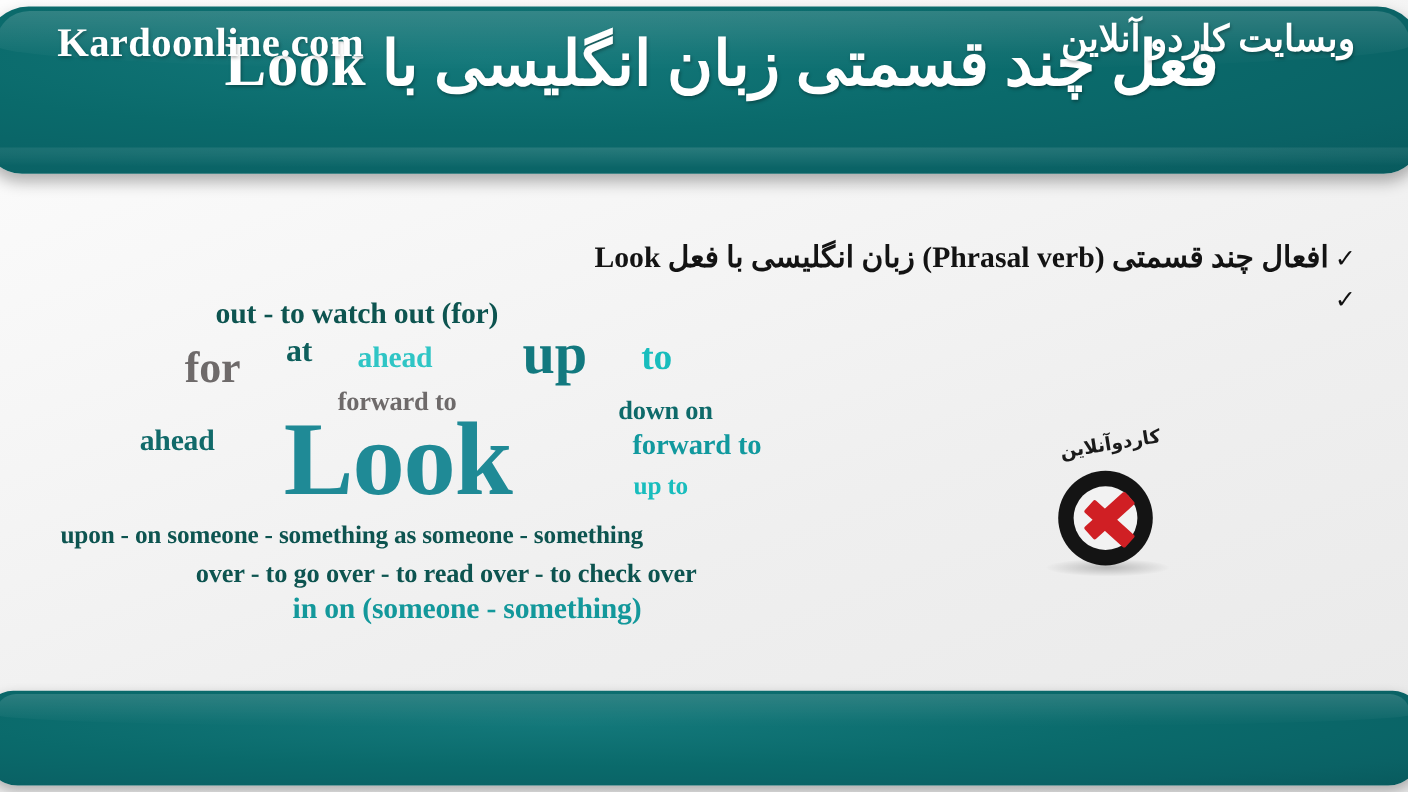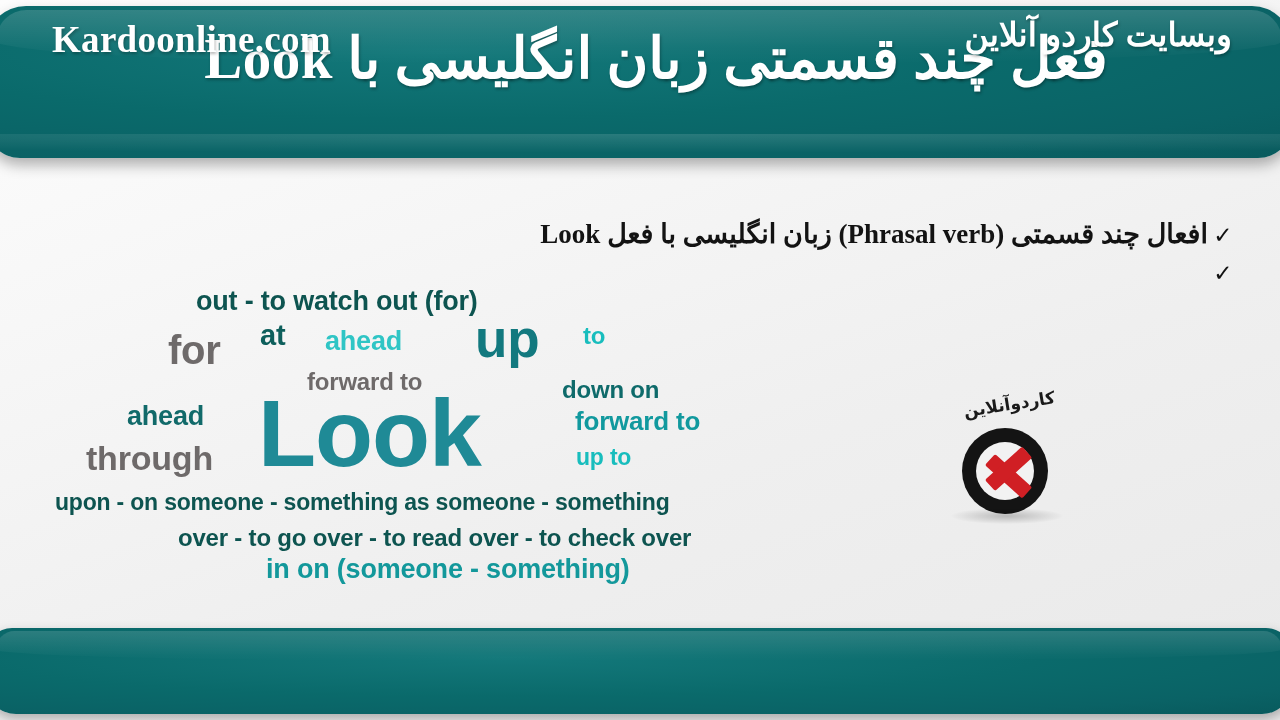--- a/index.html
+++ b/index.html
@@ -106,39 +106,39 @@
     font-size: 27px;
     line-height: 1.55;
     color: #131313;
     direction: rtl;
   }
 
   
   .cloud {
     position: absolute;
     left: 0;
-    top: 288px;
+    top: 272px;
     width: 830px;
     height: 300px;
-    font-family: Liberation Sans, sans-serif;
+    font-family: Liberation Serif, serif;
   }
   .cw {
     position: absolute;
     font-weight: bold;
     white-space: nowrap;
     line-height: 1;
     letter-spacing: -0.2px;
   }
 
   .w-out     { left: 196px; top: 0px;    font-size: 27px; color: #0d5450; }
   .w-for     { left: 168px; top: 42px;   font-size: 40px; color: #6e6a6a; }
   .w-at      { left: 260px; top: 33px;   font-size: 29px; color: #0e5f5c; }
   .w-ahead1  { left: 325px; top: 40px;   font-size: 27px; color: #2fc5c5; }
   .w-up      { left: 475px; top: 24px;   font-size: 53px; color: #12797f; }
-  .w-to      { left: 583px; top: 36px;   font-size: 24px; color: #18bdbd; }
+  .w-to      { left: 583px; top: 36px;   font-size: 34px; color: #18bdbd; }
   .w-fwd1    { left: 307px; top: 82px;   font-size: 24px; color: #6e6a6a; }
   .w-downon  { left: 562px; top: 90px;   font-size: 24px; color: #0e6a6a; }
   .w-ahead2  { left: 127px; top: 115px;  font-size: 27px; color: #116a6a; }
   .w-fwd2    { left: 575px; top: 120px;  font-size: 26px; color: #11999e; }
   .w-look    { left: 258px; top: 98px;   font-size: 95px; color: #1f8a96; letter-spacing: -1px; }
   .w-through { left: 86px;  top: 153px;  font-size: 34px; color: #6e6a6a; }
   .w-upto    { left: 576px; top: 158px;  font-size: 23px; color: #18bdbd; }
   .w-upon    { left: 55px;  top: 203px;  font-size: 23px; color: #0d5450; }
   .w-over    { left: 178px; top: 238px;  font-size: 24px; color: #0d5450; }
   .w-inon    { left: 249px; top: 268px;  font-size: 27px; color: #13989b; margin-left: 17px; }
@@ -291,21 +291,20 @@
     <span class="cw w-for">for</span>
     <span class="cw w-at">at</span>
     <span class="cw w-ahead1">ahead</span>
     <span class="cw w-up">up</span>
     <span class="cw w-to">to</span>
     <span class="cw w-fwd1">forward to</span>
     <span class="cw w-downon">down on</span>
     <span class="cw w-ahead2">ahead</span>
     <span class="cw w-fwd2">forward to</span>
     <span class="cw w-look">Look</span>
-    <span class="cw w-through">through</span>
     <span class="cw w-upto">up to</span>
     <span class="cw w-upon">upon - on someone - something as someone - something</span>
     <span class="cw w-over">over - to go over - to read over - to check over</span>
     <span class="cw w-inon">in on (someone - something)</span>
   </div>
 
   <div class="logo-wrap">
     <div class="logo-script">کاردوآنلاین</div>
     <div class="logo-mark">
       <div class="logo-ring"></div>

